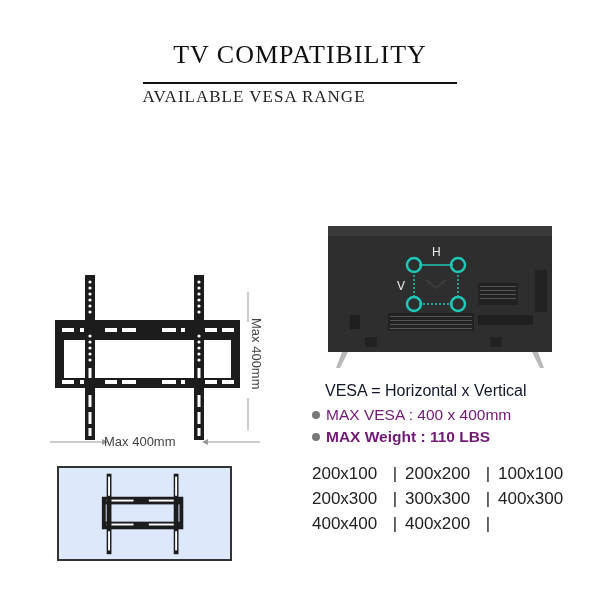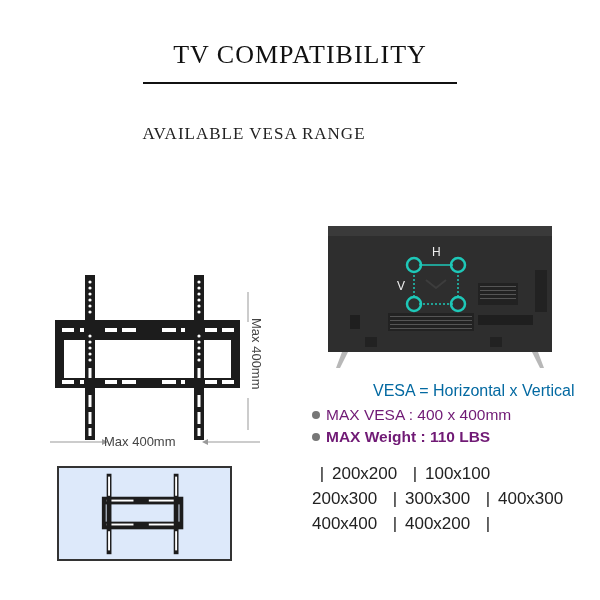--- a/index.html
+++ b/index.html
@@ -1,25 +1,25 @@
 <!DOCTYPE html>
 <html><head>
 <meta charset="utf-8">
 <style>
   html, body { margin:0; padding:0; background:#ffffff; }
   body { width:600px; height:600px; position:relative; overflow:hidden; font-family:"Liberation Sans", sans-serif; color:#222; }
   .title { position:absolute; left:0; width:600px; top:40px; text-align:center; font-family:"Liberation Serif", serif; font-size:26px; letter-spacing:1px; color:#111; }
   .title-rule { position:absolute; left:143px; width:314px; top:82px; height:2px; background:#111; }
-  .subtitle { position:absolute; left:0; width:508px; top:87px; text-align:center; font-family:"Liberation Serif", serif; font-size:17px; letter-spacing:1px; color:#222;margin-top:37px; }
+  .subtitle { position:absolute; left:0; width:508px; top:87px; text-align:center; font-family:"Liberation Serif", serif; font-size:17px; letter-spacing:1px; color:#222; }
   .bracket { position:absolute; left:50px; top:270px; width:220px; height:180px; }
   .dim-v-label { position:absolute; left:247px; top:318px; transform:rotate(90deg); transform-origin:left top; font-size:13px; color:#444; white-space:nowrap; }
   .dim-h-label { position:absolute; left:104px; top:434px; font-size:13px; color:#444; }
   .wall-panel { position:absolute; left:57px; top:466px; width:175px; height:95px; background:#dde9fa; border:2px solid #333; box-sizing:border-box; }
   .tv { position:absolute; left:320px; top:220px; width:240px; height:150px; }
-  .vesa-eq { position:absolute; left:325px; top:382px; font-size:16px; color:#0369a1;margin-left:48px; }
+  .vesa-eq { position:absolute; left:325px; top:382px; font-size:16px; color:#0f172a; }
   .spec { position:absolute; left:312px; font-size:15.5px; color:#701a75; display:flex; align-items:center; }
   .spec .dot { width:8px; height:8px; border-radius:50%; background:#777; margin-right:6px; display:inline-block; }
   .vesa-grid { position:absolute; left:312px; top:461px; font-size:17px; color:#222; line-height:25px; }
   .vesa-row { display:flex; }
   .vesa-cell { width:73px; }
   .sep { width:20px; text-align:center; }
 </style>
 </head>
 <body>
 
@@ -167,20 +167,21 @@
   <span class="dot"></span>
   <span>MAX VESA : 400 x 400mm</span>
 </div>
 <div class="spec" style="top:428px;font-weight:bold;">
   <span class="dot"></span>
   <span>MAX Weight : 110 LBS</span>
 </div>
 
 <div class="vesa-grid">
   <div class="vesa-row">
+    <span class="vesa-cell">200x100</span>
     <span class="sep">|</span>
     <span class="vesa-cell">200x200</span>
     <span class="sep">|</span>
     <span class="vesa-cell">100x100</span>
   </div>
   <div class="vesa-row">
     <span class="vesa-cell">200x300</span>
     <span class="sep">|</span>
     <span class="vesa-cell">300x300</span>
     <span class="sep">|</span>

